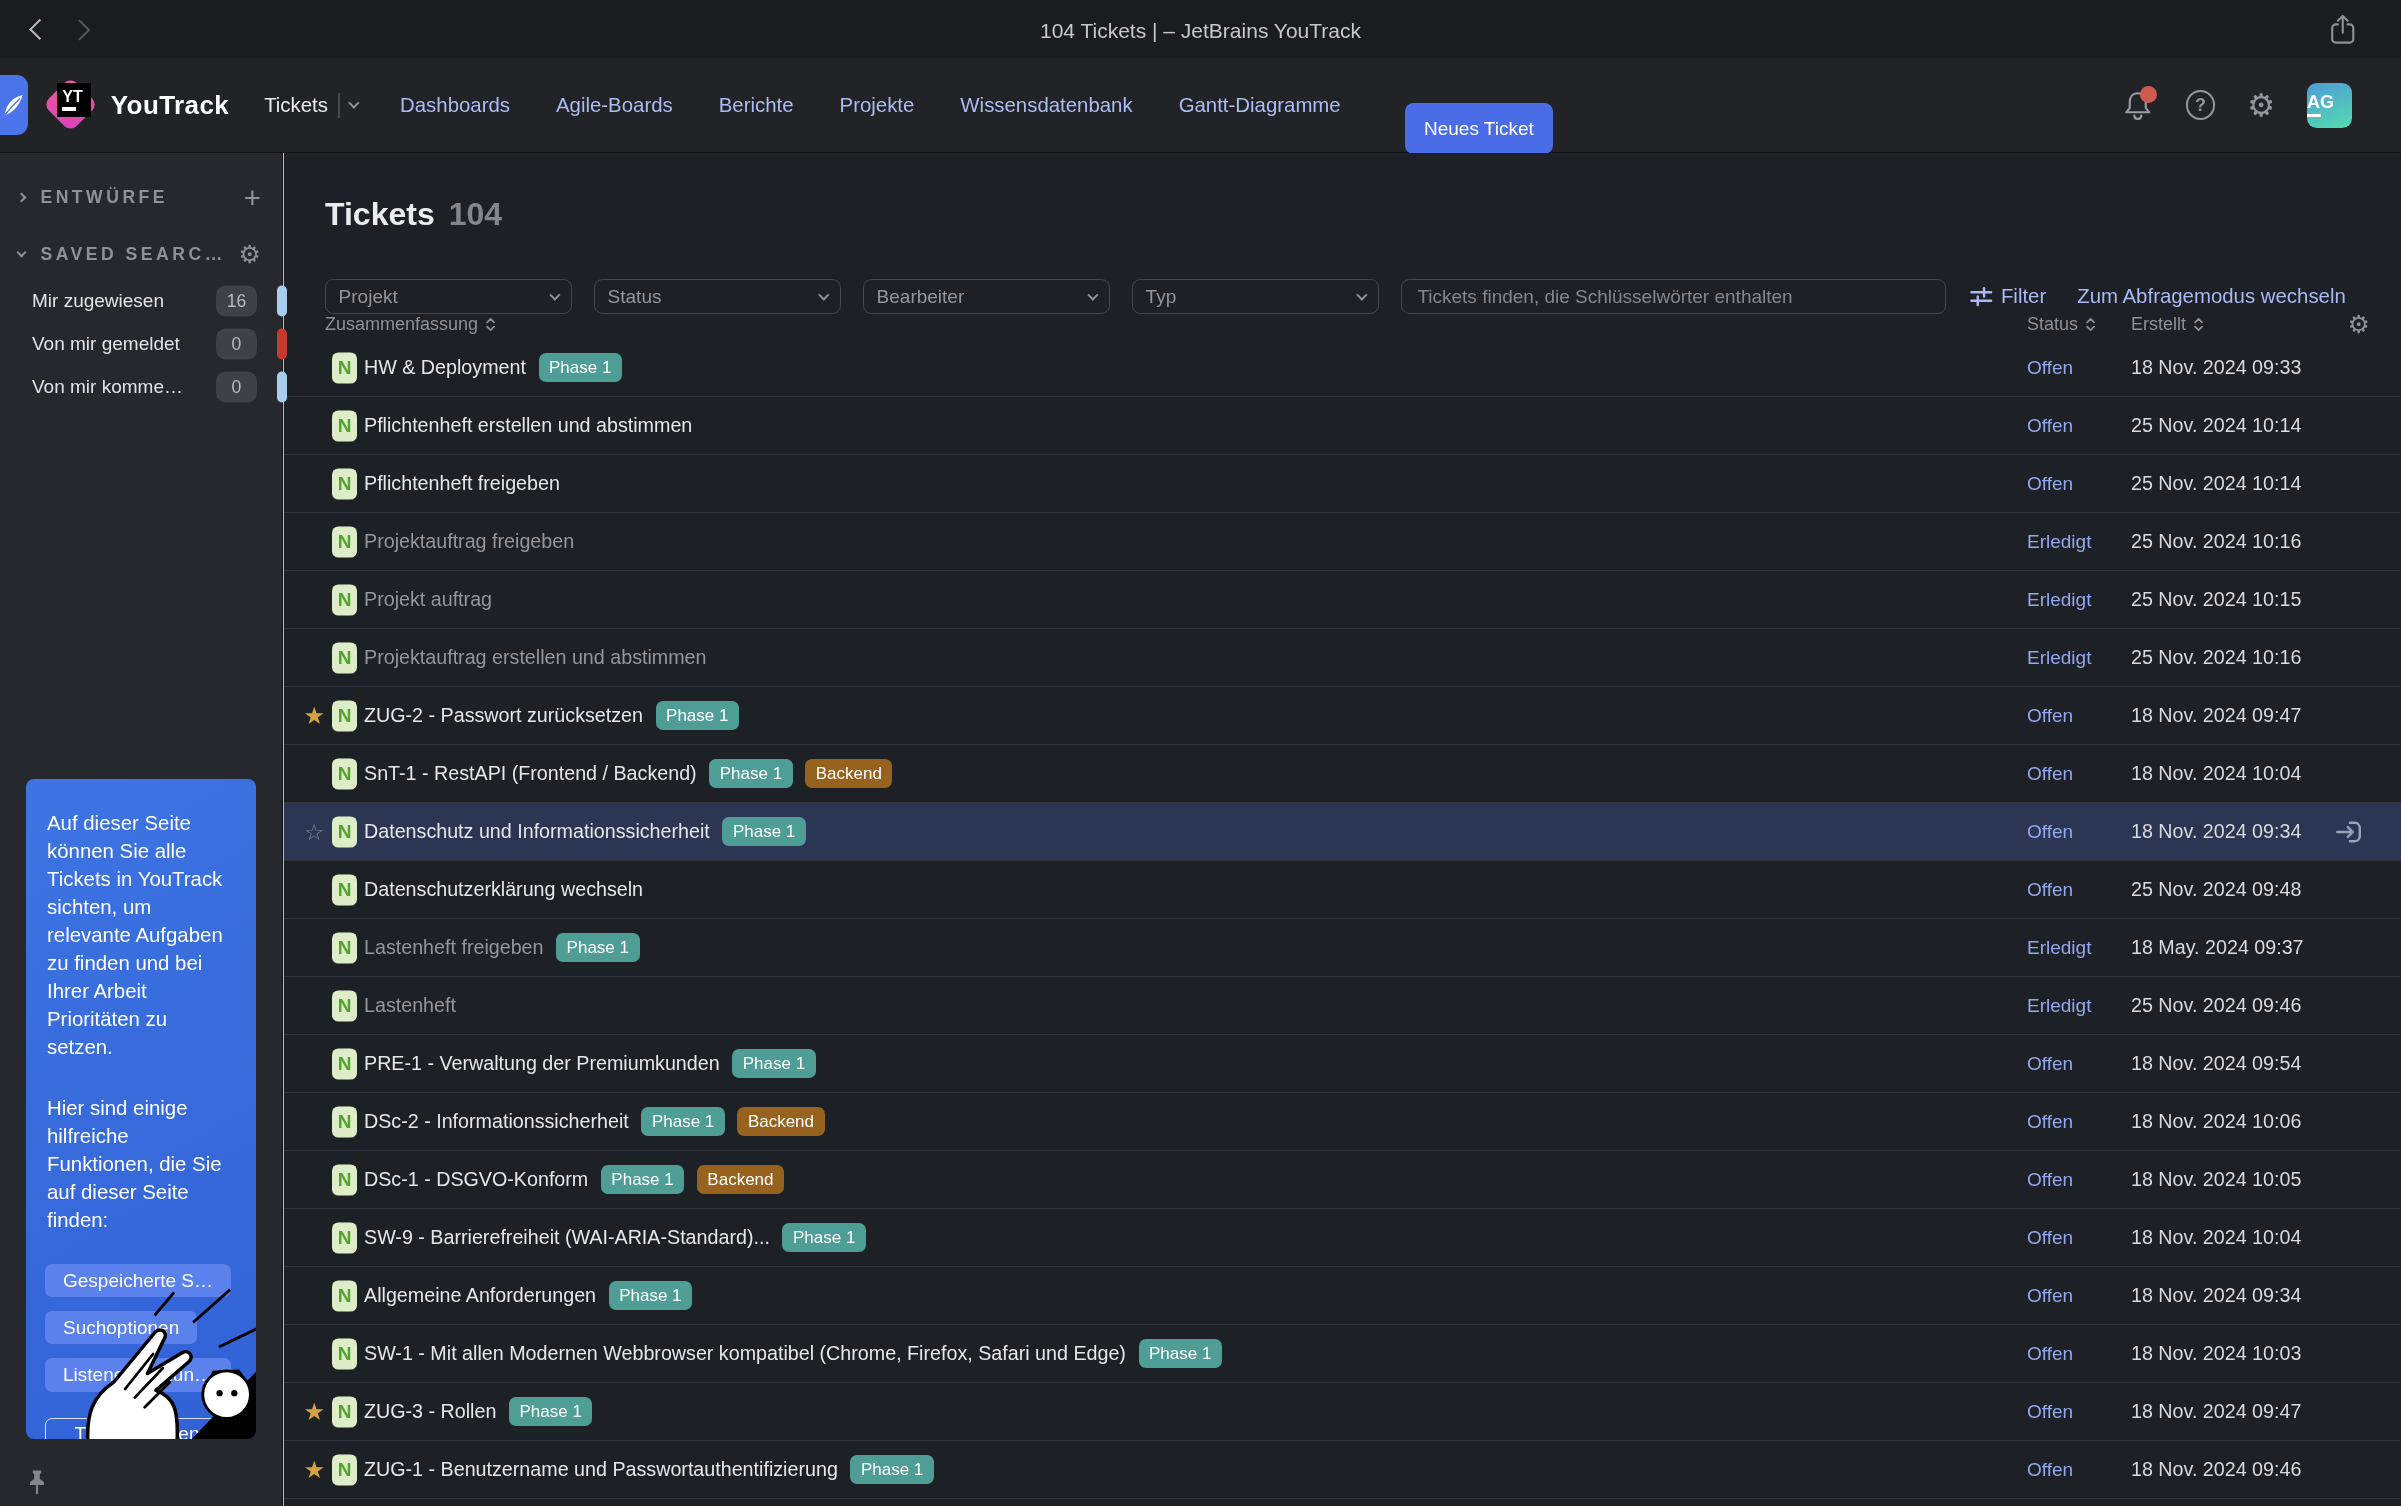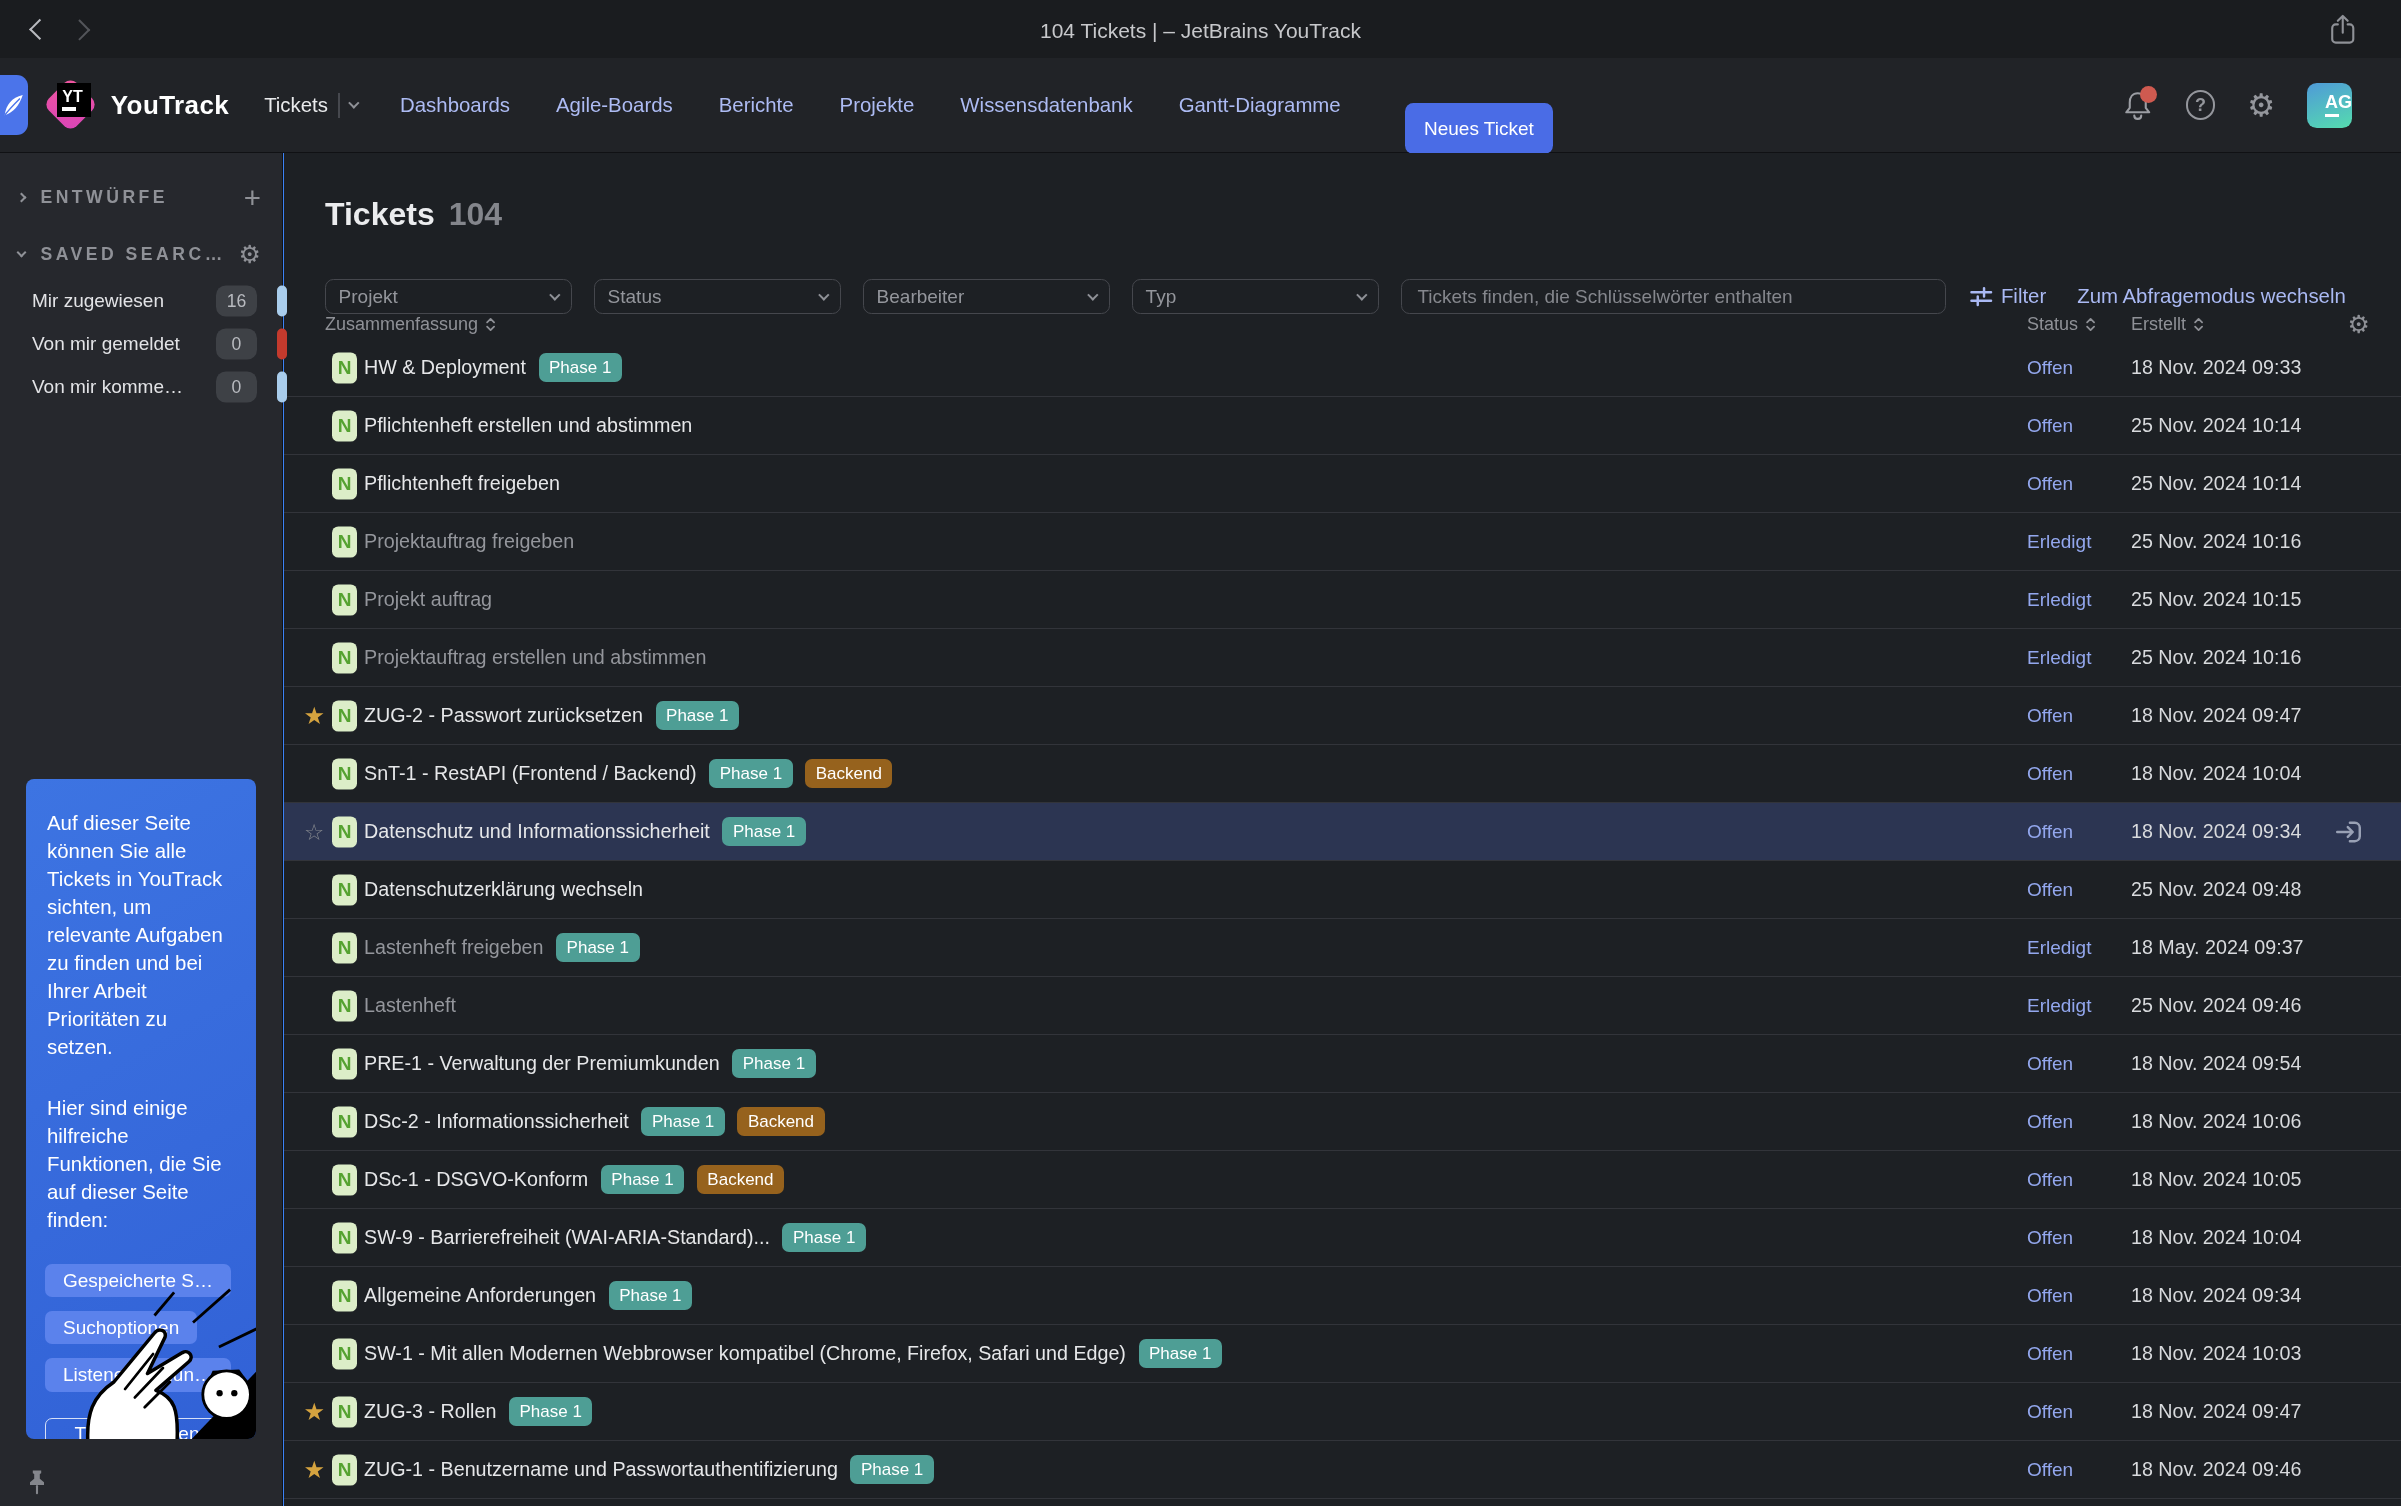--- a/index.html
+++ b/index.html
@@ -1,17 +1,17 @@
 <!DOCTYPE html>
 <html style="font-size:11.2px"><head>
 <meta charset="utf-8">
 <style>
   html,body{margin:0;padding:0;background:#0d0e10;}
   *{box-sizing:border-box;}
-  .screen{position:relative;width:2401px;height:1507px;background:#3b82f6;overflow:hidden;
+  .screen{position:relative;width:2401px;height:1507px;background:#5eead4;overflow:hidden;
           font-family:"Liberation Sans","DejaVu Sans",sans-serif;color:#e6e7e9;}
 
   
   .titlebar{position:absolute;top:0;left:0;right:0;height:58px;background:#1a1c1f;}
   .nav-arrow{position:absolute;top:22px;width:15.4px;height:15.4px;border-left:2.8px solid #b9bbc0;border-bottom:2.8px solid #b9bbc0;transform:rotate(45deg);cursor:pointer;}
   .nav-arrow.fwd{border-color:#53555a;transform:rotate(225deg);}
   .win-title{position:absolute;left:0;right:0;top:0;height:58px;line-height:62px;text-align:center;font-size:21px;color:#c7c8cb;}
   .share-ic{position:absolute;right:44px;top:12.6px;}
 
   
@@ -28,21 +28,21 @@
   .menu-divider{width:1.4px;height:25px;background:#46484e;}
   .chev{width:7.7px;height:7.7px;border-right:2.1px solid #8f9197;border-bottom:2.1px solid #8f9197;transform:rotate(45deg);margin-bottom:4.2px;}
   .nav-links{display:flex;gap:46px;margin-left:42px;}
   .nav-link{color:#adbbf3;font-size:20.4px;cursor:pointer;white-space:nowrap;}
   .btn-new{position:absolute;left:1405px;top:45px;height:51px;padding:0 19px;background:#4a6ce6;color:#fff;font-size:19px;border:none;border-radius:8.4px;cursor:pointer;font-family:inherit;}
   .nav-right{position:absolute;right:49px;top:0;height:100%;display:flex;align-items:center;gap:32px;}
   .bell-wrap{position:relative;width:31px;height:32px;cursor:pointer;}
   .bell-dot{position:absolute;top:-2.8px;right:-2.8px;width:17px;height:17px;border-radius:50%;background:#cf5a50;}
   .help-circle{width:29.5px;height:29.5px;border:2.1px solid #94969c;border-radius:50%;display:flex;align-items:center;justify-content:center;color:#94969c;font-size:18px;font-weight:700;cursor:pointer;}
   .gear-glyph{font-size:31px;color:#94969c;line-height:31px;cursor:pointer;font-family:"DejaVu Sans",sans-serif;}
-  .avatar{width:45px;height:45px;border-radius:9.8px;background:linear-gradient(160deg,#4f9ad8 0%,#55dcae 100%);display:flex;flex-direction:column;justify-content:center;padding-left:18px;cursor:pointer;}
+  .avatar{width:45px;height:45px;border-radius:9.8px;background:linear-gradient(160deg,#4f9ad8 0%,#55dcae 100%);display:flex;flex-direction:column;justify-content:center;padding-left:0;cursor:pointer;}
   .avatar-txt{color:#fff;font-size:18px;font-weight:600;line-height:18px;}
   .avatar-bar{width:14px;height:2.8px;background:#fff;margin-top:3.5px;}
 
   
   .sidebar{position:absolute;top:153px;bottom:0;left:0;width:283px;background:#26282d;border-right:1.4px solid #111215;}
   .side-section{display:flex;align-items:center;height:39px;padding:0 21px 0 18px;color:#8f9197;}
   .side-section.first{margin-top:25px;}
   .side-section.second{margin-top:18px;}
   .chev-r{width:7px;height:7px;border-right:2.1px solid #8f9197;border-bottom:2.1px solid #8f9197;transform:rotate(-45deg);}
   .chev-d{width:7px;height:7px;border-right:2.1px solid #8f9197;border-bottom:2.1px solid #8f9197;transform:rotate(45deg);margin-bottom:3.5px;}

